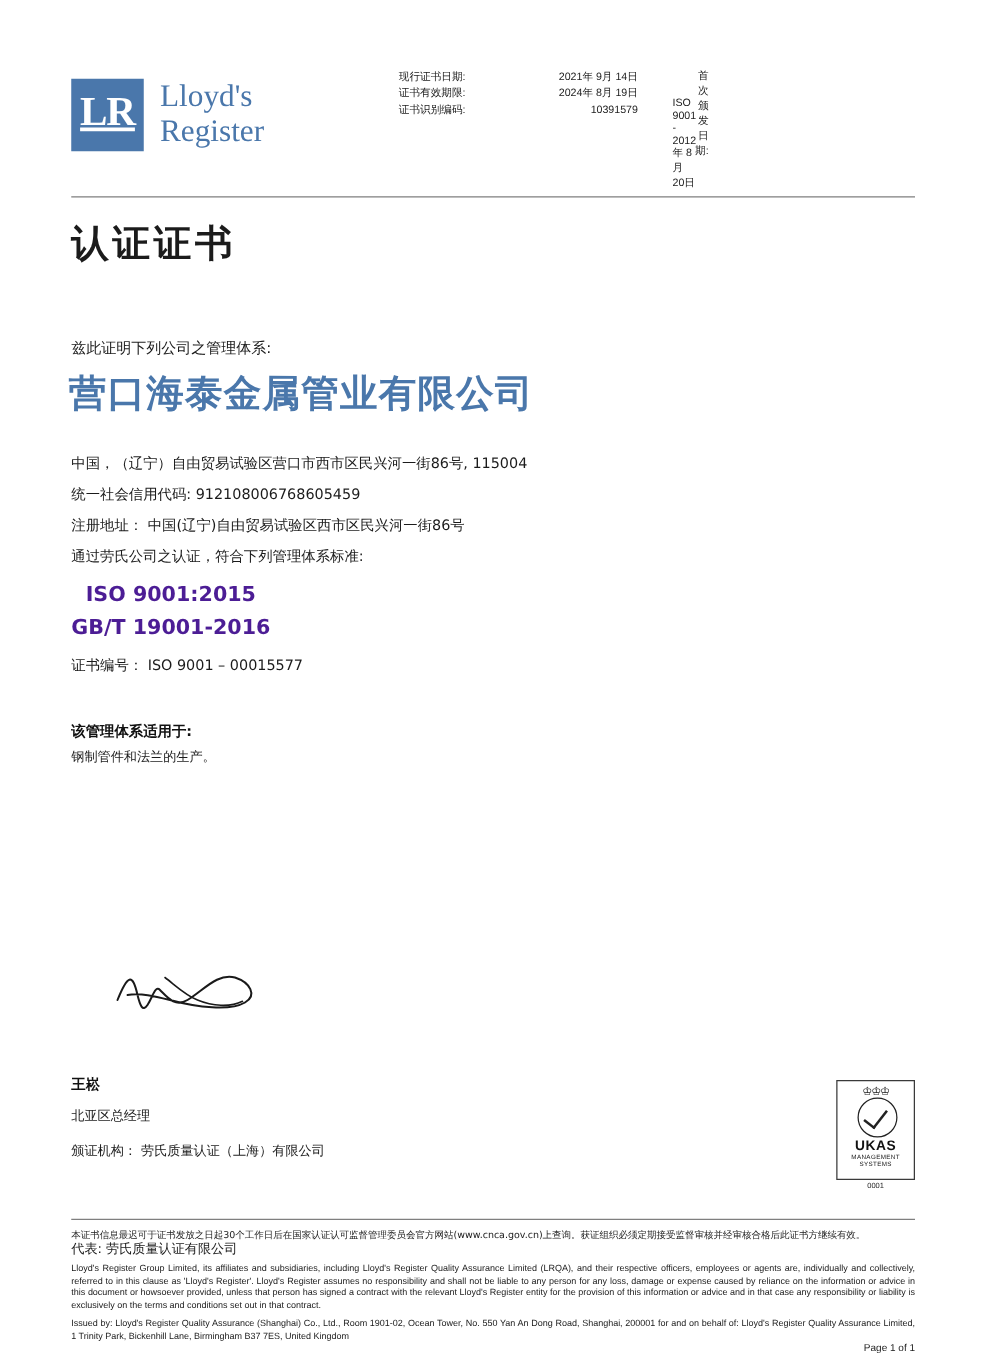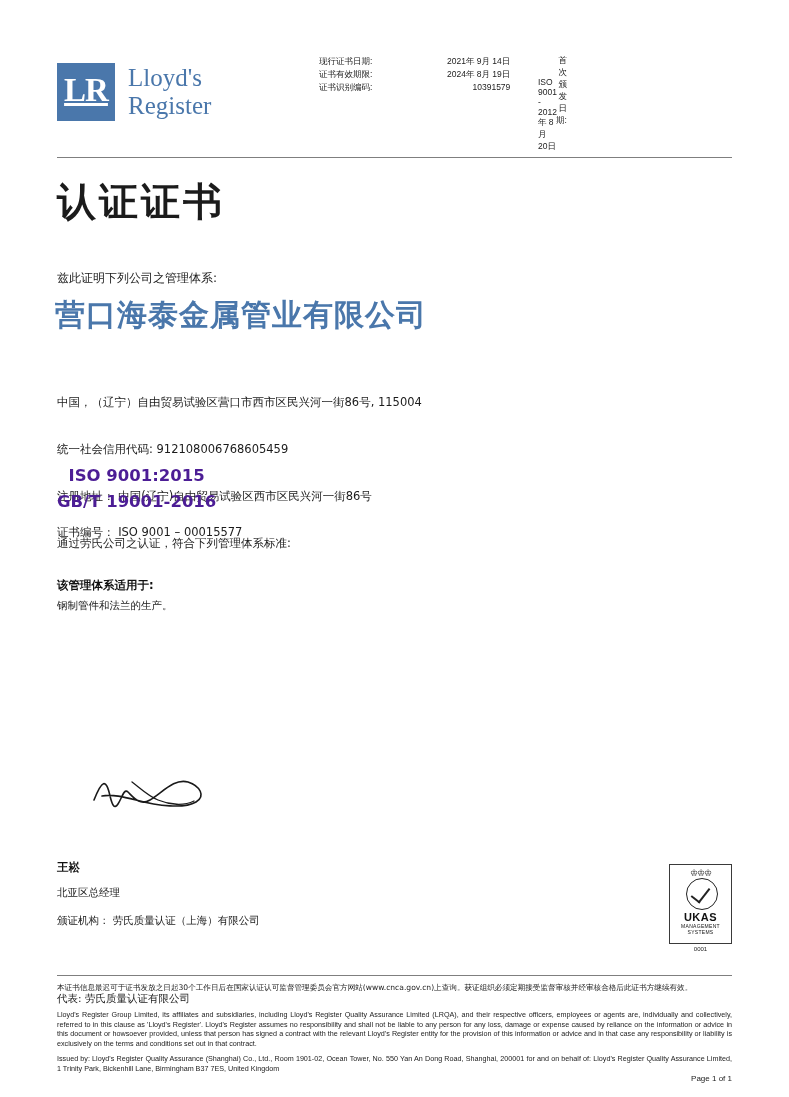--- a/index.html
+++ b/index.html
@@ -93,21 +93,21 @@
     width: 675px;
     height: 1px;
     background: #7f7f7f;
   }
 
   
   .cert-title {
     position: absolute;
     left: 57px;
     top: 175px;
-    font-size: 39px;
+    font-size: 30px;
     font-weight: bold;
     color: #1b1b1b;
     letter-spacing: 3px;
     font-family: "DejaVu Sans", sans-serif;
   }
 
   
   .intro {
     position: absolute;
     left: 57px;
@@ -130,21 +130,20 @@
     position: absolute;
     left: 57px;
     top: 363px;
     font-size: 11.5px;
     color: #1b1b1b;
     font-family: "DejaVu Sans", sans-serif;
   }
   .addr-lines div {
     margin-bottom: 10px;
     line-height: 15px;
-    margin-top: 32px;
   }
   .standards {
     position: absolute;
     left: 57px;
     top: 466px;
     font-size: 16.5px;
     font-weight: bold;
     color: #4c1d95;
     font-family: "DejaVu Sans", sans-serif;
     text-align: center;

